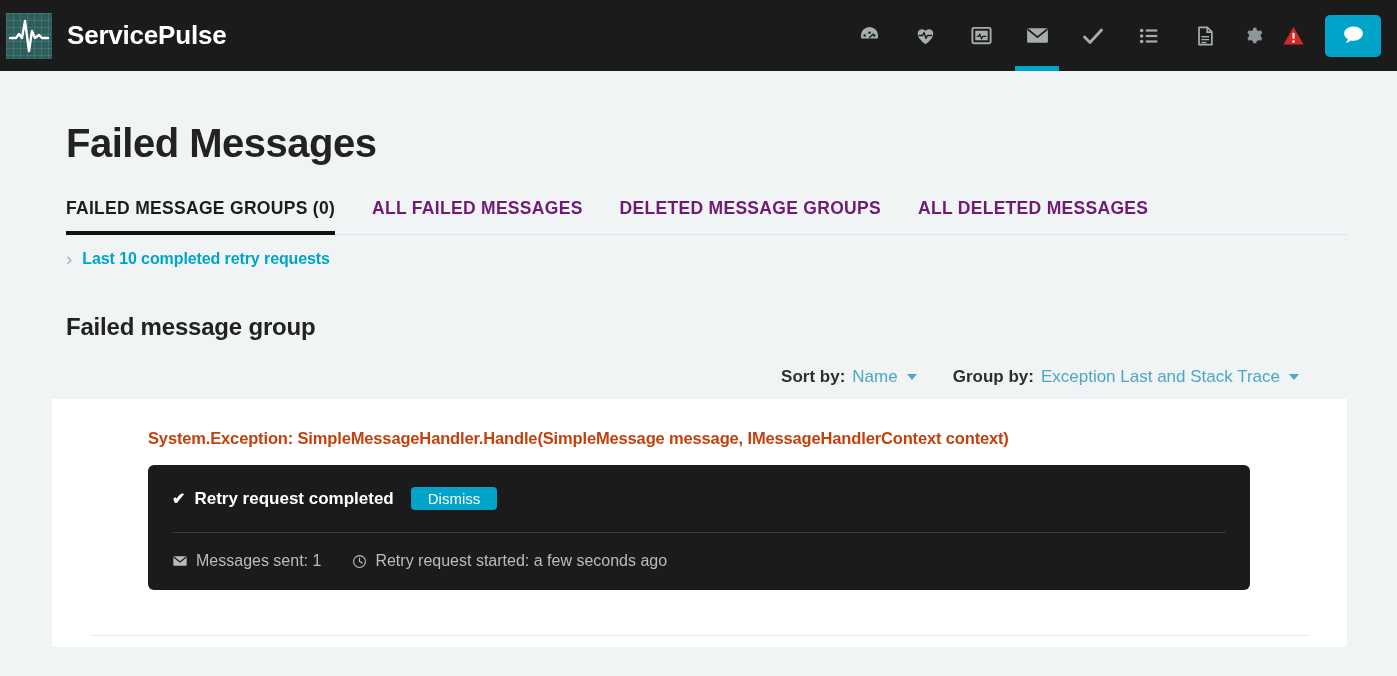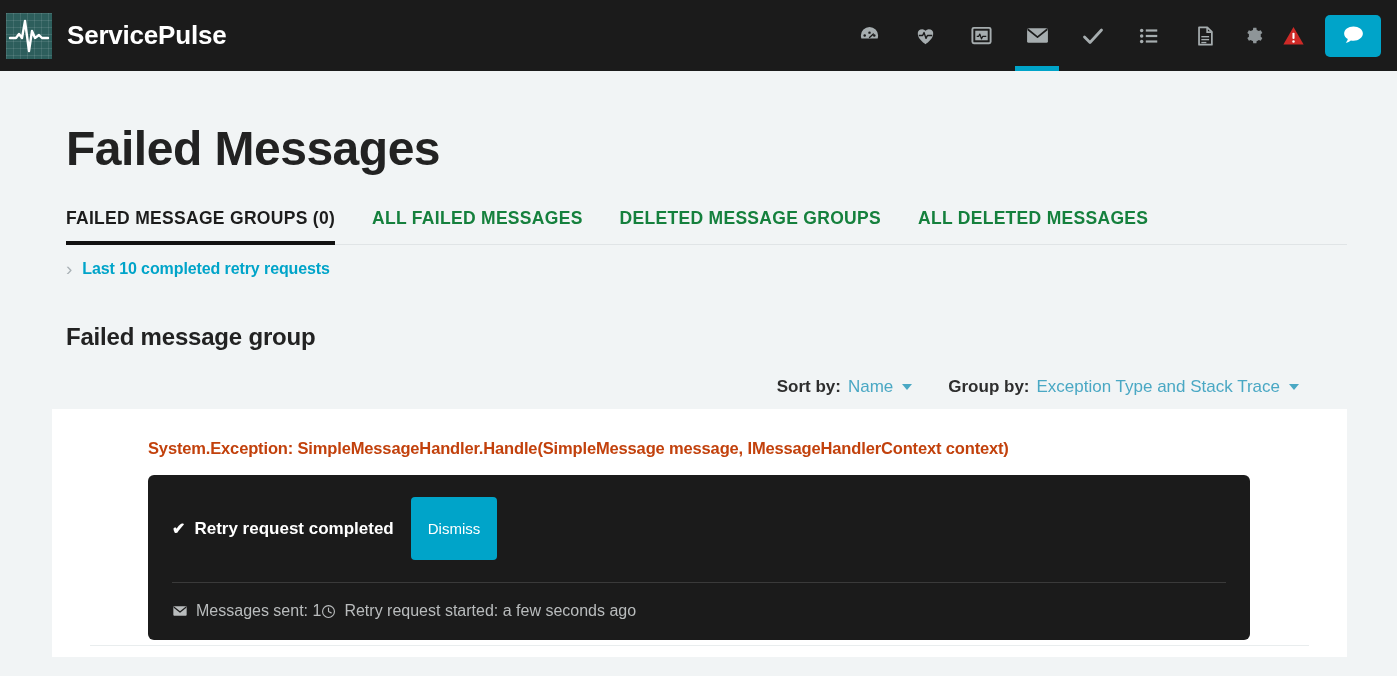--- a/index.html
+++ b/index.html
@@ -95,21 +95,21 @@
     justify-content: center;
     cursor: pointer;
   }
 
   
   .page {
     padding: 0 50px;
   }
 
   .page-title {
-    font-size: 48px;
+    font-size: 40px;
     font-weight: bold;
     color: #222222;
     letter-spacing: -0.5px;
     padding-top: 50px;
     padding-left: 16px;
   }
 
   .tabs {
     margin-top: 32px;
     margin-left: 16px;
@@ -117,21 +117,21 @@
     align-items: flex-end;
     gap: 37px;
     border-bottom: 1px solid #e0e4e6;
     position: relative;
   }
 
   .tab {
     font-size: 17.5px;
     font-weight: bold;
     letter-spacing: 0.3px;
-    color: #15803d;
+    color: #701a75;
     padding-bottom: 15px;
     cursor: pointer;
     white-space: nowrap;
     background: none;
     border: none;
     font-family: inherit;
   }
   .tab.active {
     color: #1c1c1c;
     border-bottom: 4px solid #111111;
@@ -249,34 +249,35 @@
     line-height: 1;
     color: #ffffff;
   }
   .dismiss-btn {
     background: #00a4c9;
     color: #ffffff;
     border: none;
     border-radius: 4px;
     font-family: inherit;
     font-size: 15px;
-    padding: 23px 17px;
+    padding: 3px 17px;
     cursor: pointer;
   }
 
   .retry-divider {
     height: 1px;
     background: #3a3a3a;
     margin: 22px 0 0 0;
   }
 
   .retry-meta {
     margin-top: 19px;
     display: flex;
     align-items: center;
+    gap: 31px;
     color: #b9bcbd;
     font-size: 16px;
   }
   .meta-item {
     display: flex;
     align-items: center;
     gap: 8px;
     white-space: nowrap;
   }
   .meta-item svg { display: block; flex: none; }
@@ -428,21 +429,21 @@
   <div class="group-heading">Failed message group</div>
 
   <div class="controls">
     <div class="control">
       <span class="control-label">Sort by:</span>
       <span class="control-value">Name</span>
       <span class="caret"></span>
     </div>
     <div class="control">
       <span class="control-label">Group by:</span>
-      <span class="control-value">Exception Type and Stack Trace</span>
+      <span class="control-value">Exception Last and Stack Trace</span>
       <span class="caret"></span>
     </div>
   </div>
 
   <div class="card">
 
     <div class="exception-title">System.Exception: SimpleMessageHandler.Handle(SimpleMessage message, IMessageHandlerContext context)</div>
 
     <div class="retry-panel">
 

